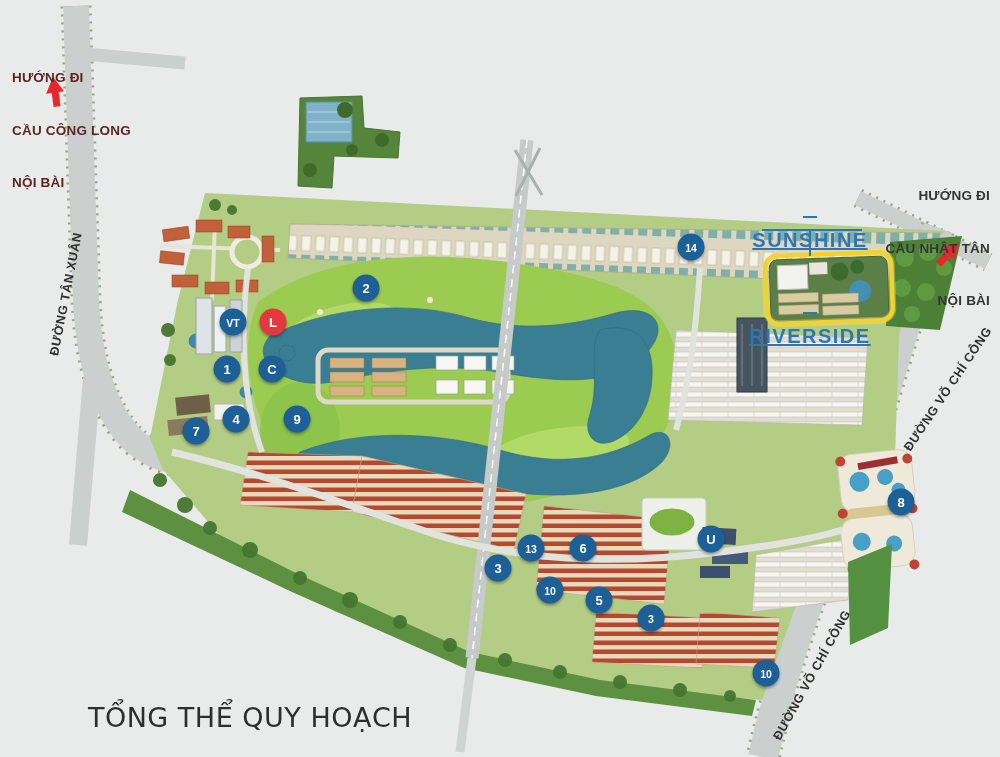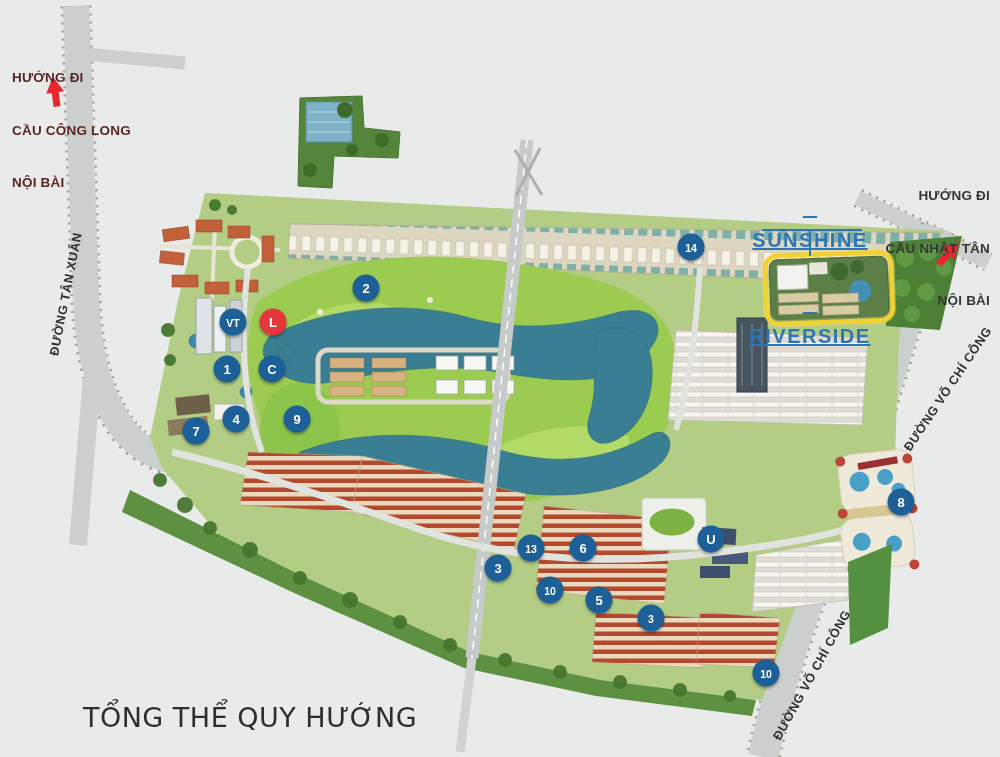--- a/index.html
+++ b/index.html
@@ -280,21 +280,21 @@
   <div>CẦU NHẬT TÂN</div>
   <div>NỘI BÀI</div>
 </div>
 
 <div class="lbl sunshine">
   <div>SUNSHINE</div>
   <div>RIVERSIDE</div>
 </div>
 
 <div class="lbl main-title">
-  <div>TỔNG THỂ QUY HƯỚNG</div>
+  <div>TỔNG THỂ QUY HOẠCH</div>
   
 </div>
 
 <div class="lbl roadlbl road-tanxuan">ĐƯỜNG TÂN XUÂN</div>
 <div class="lbl roadlbl road-vcc1">ĐƯỜNG VÕ CHÍ CÔNG</div>
 <div class="lbl roadlbl road-vcc2">ĐƯỜNG VÕ CHÍ CÔNG</div>
 
 <div class="markers">
       <div class="marker two" style="left: 209px; top: 322px;">VT</div>
       <div class="marker red" style="left: 249px; top: 322px;">L</div>

